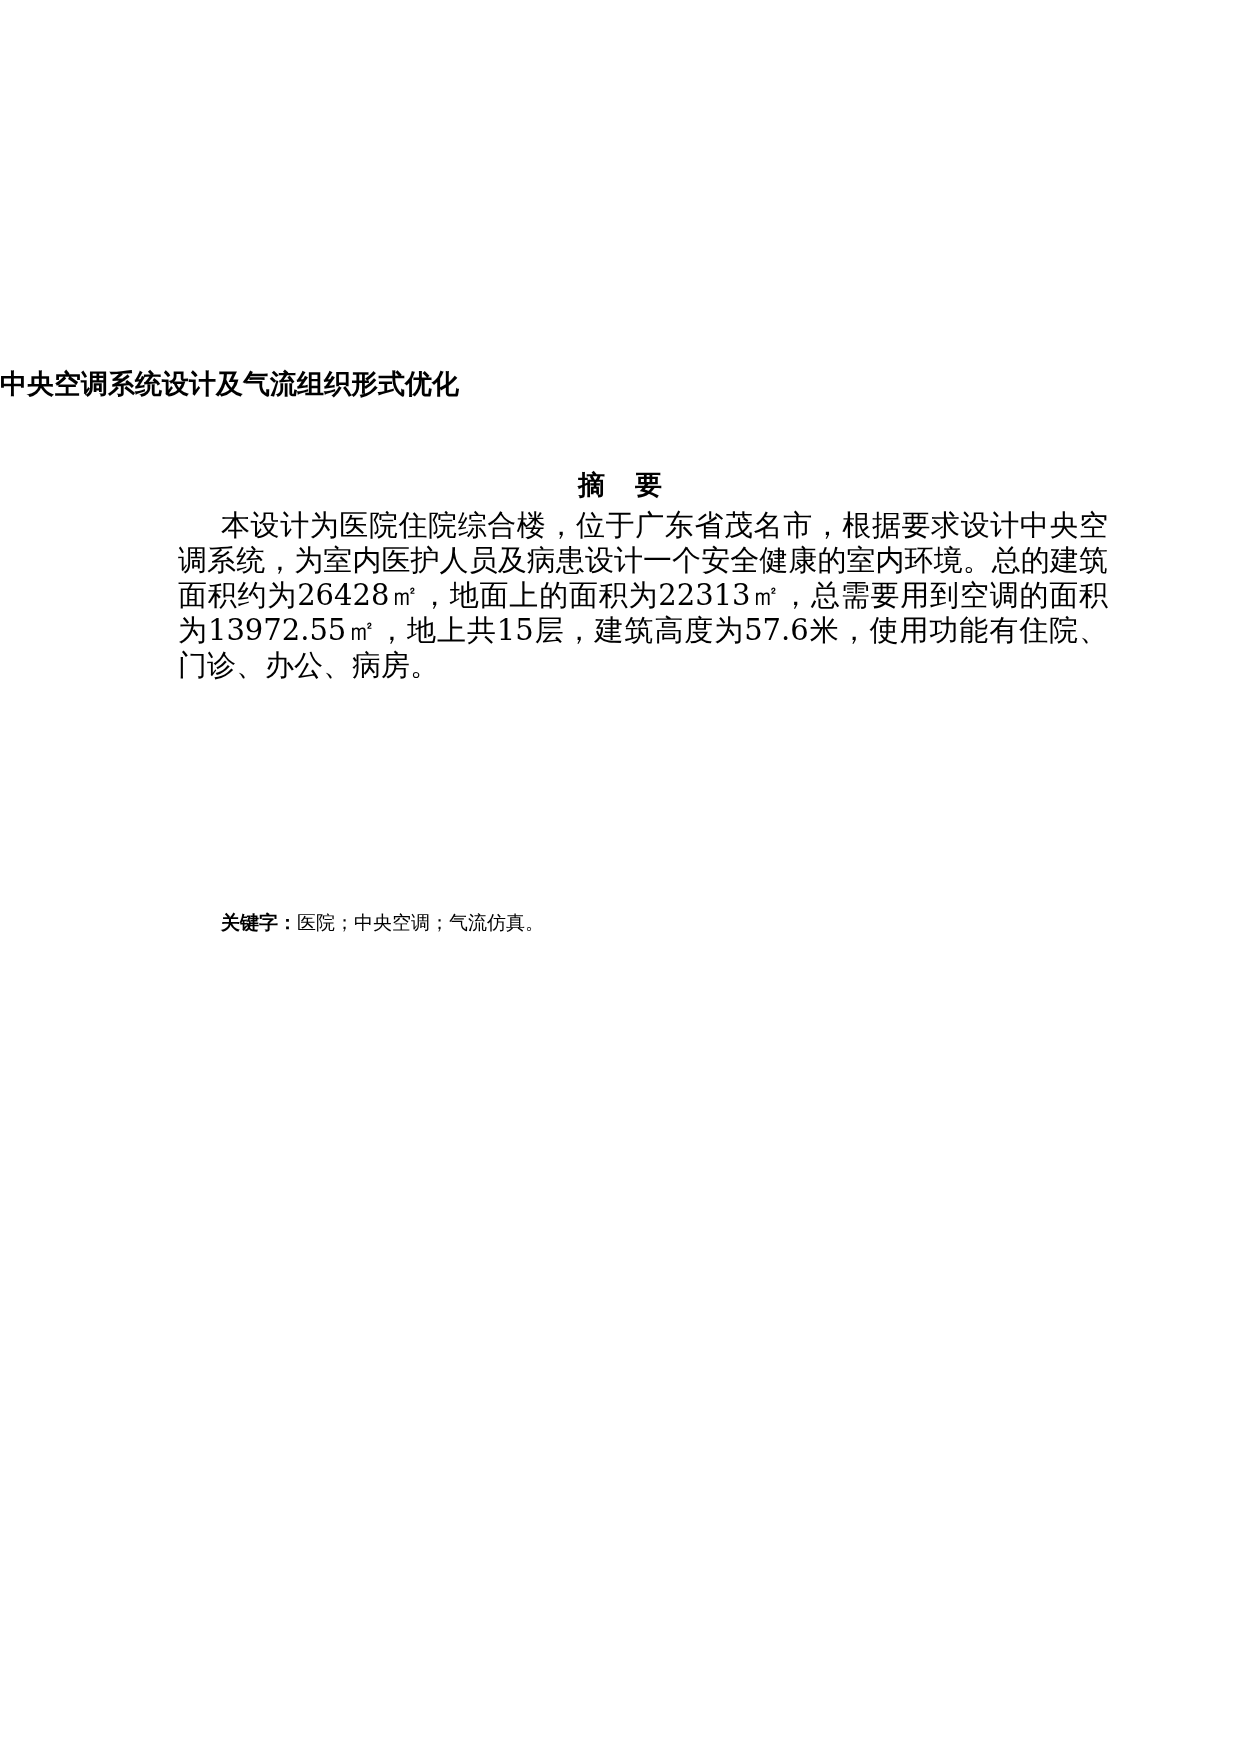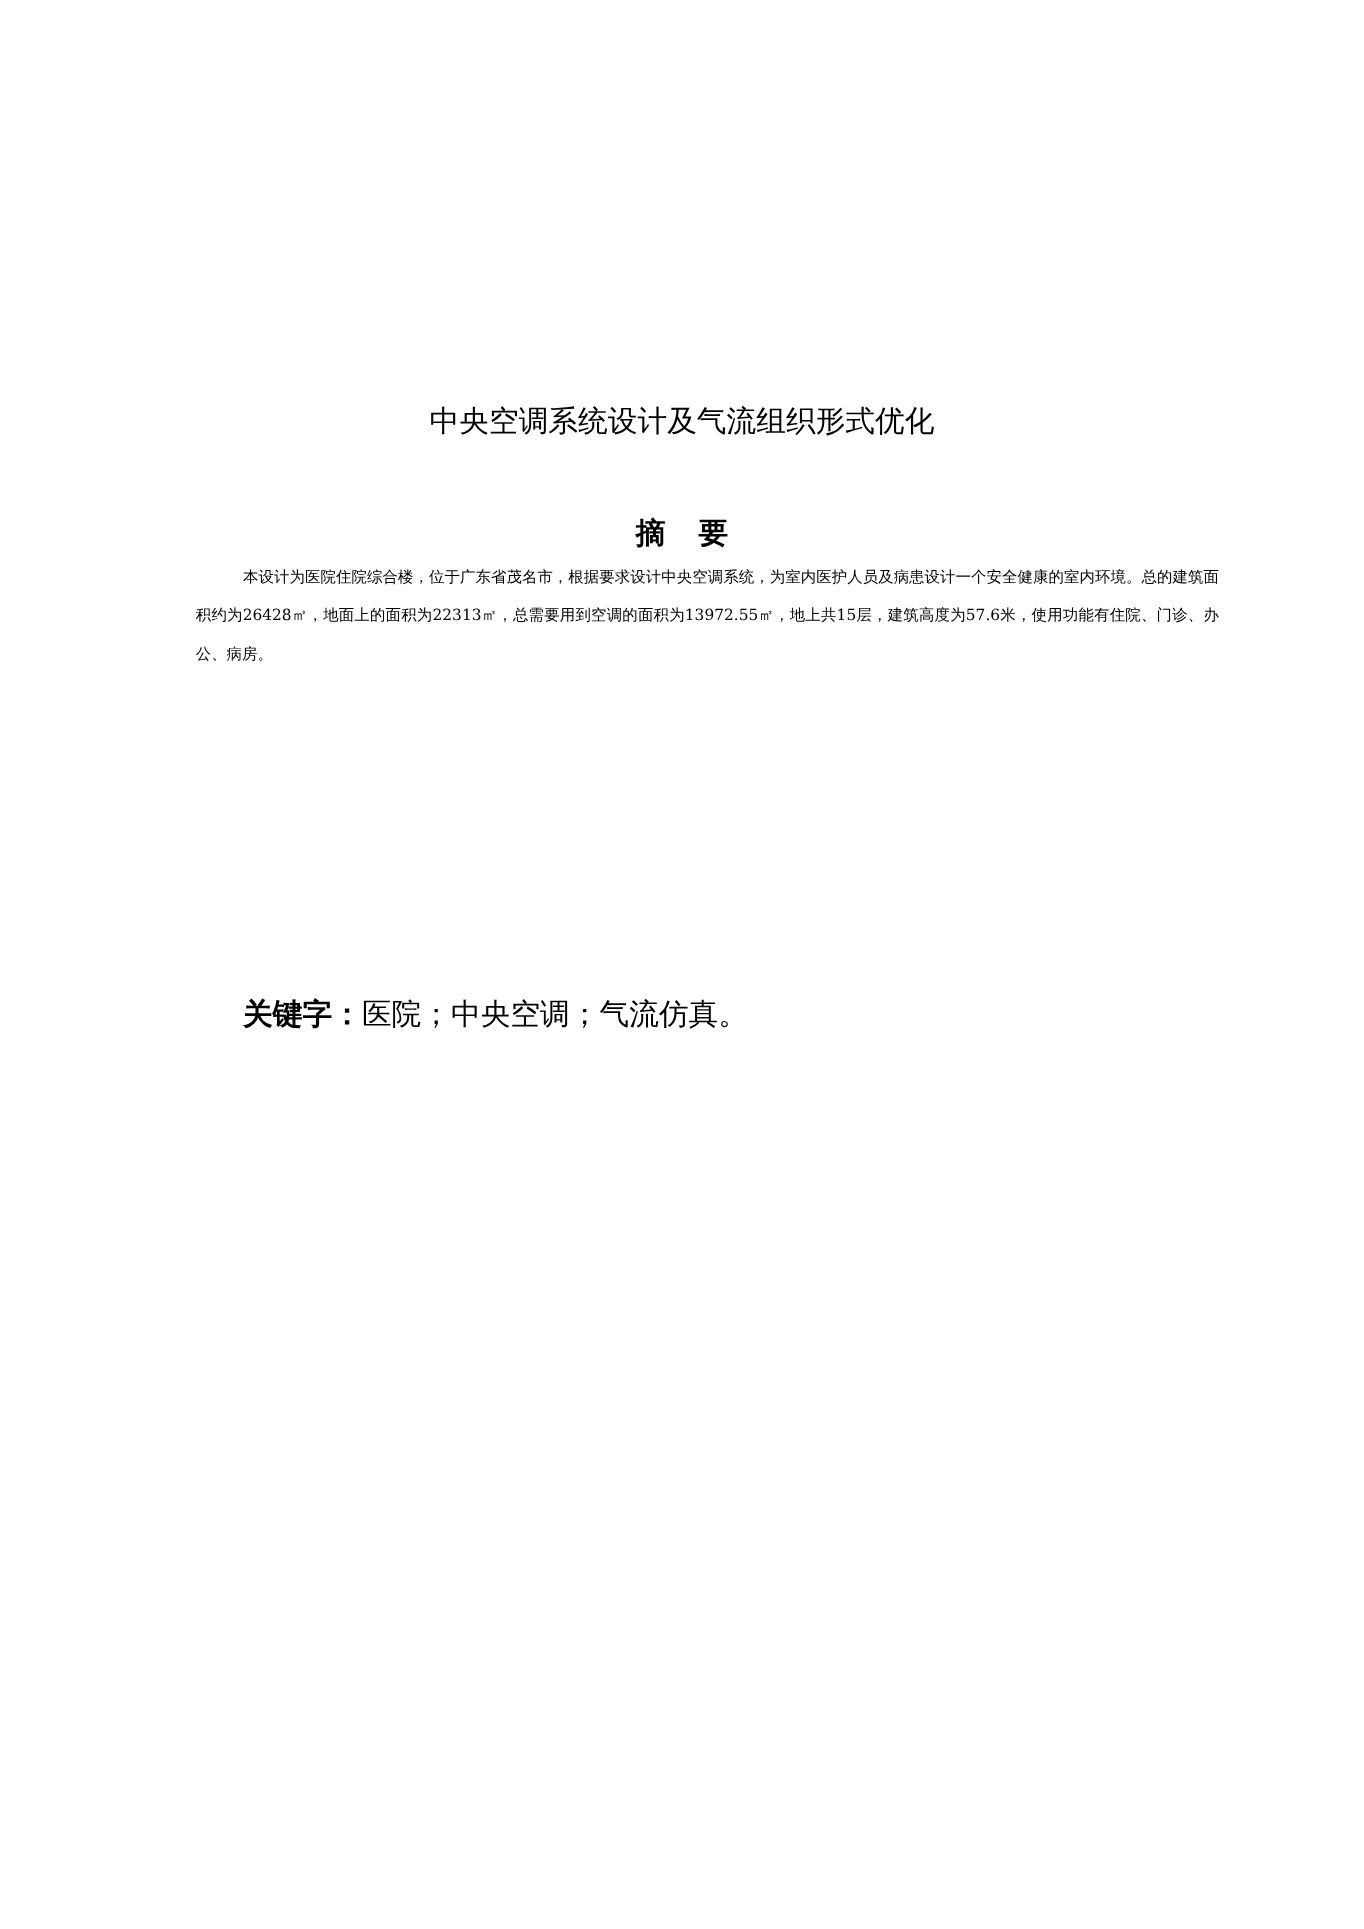--- a/index.html
+++ b/index.html
@@ -3,39 +3,39 @@
   <meta charset="utf-8">
   <style>
     html, body { margin: 0; padding: 0; background: #ffffff; }
     body {
       width: 1240px; height: 1754px; position: relative; overflow: hidden;
       font-family: "DejaVu Serif", "Liberation Serif", serif;
       color: #000000;
     }
     .title {
       position: absolute; left: 0; width: 1240px; top: 367px;
-      text-align: center; font-size: 27px; font-weight: normal;
+      font-size: 27px; font-weight: bold;
       font-family: "DejaVu Sans", "Liberation Sans", sans-serif;
       letter-spacing: 0px; line-height: 34px; margin: 0;
     }
     .abstract-heading {
       position: absolute; left: 0; width: 1240px; top: 468px;
       text-align: center; font-size: 27px; font-weight: bold;
       font-family: Liberation Serif, serif;
       line-height: 34px; margin: 0;
     }
     .abstract-heading .sp { display: inline-block; width: 30px; }
     .body-text {
       position: absolute; left: 178px; width: 930px; top: 508px;
-      font-size: 14px; line-height: 35px; text-align: justify;
+      font-size: 29px; line-height: 35px; text-align: justify;
     }
     .body-text p { margin: 0; text-indent: 43px; }
     .keywords {
       position: absolute; left: 221px; top: 905px;
-      font-size: 27px; line-height: 35px;
+      font-size: 19px; line-height: 35px;
     }
     .keywords .kw-label { font-weight: bold; font-family: "DejaVu Sans", "Liberation Sans", sans-serif; }
   </style>
 </head>
 <body>
 
 <h1 class="title">中央空调系统设计及气流组织形式优化</h1>
 
 <h2 class="abstract-heading"><span>摘</span><span class="sp"></span><span>要</span></h2>
 

